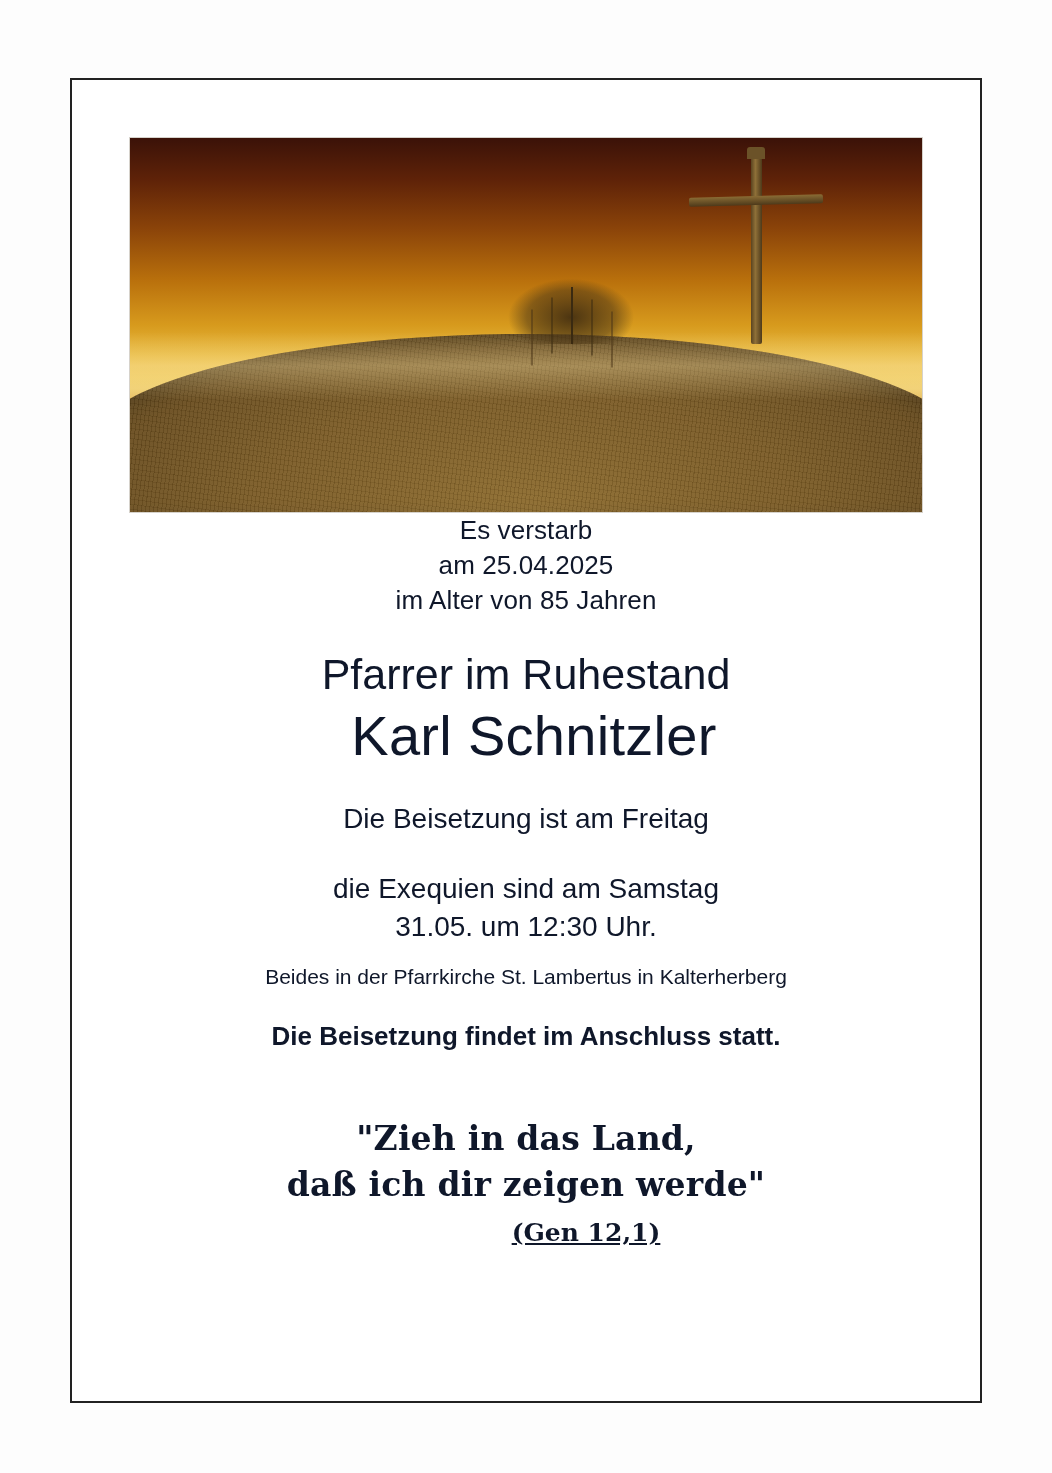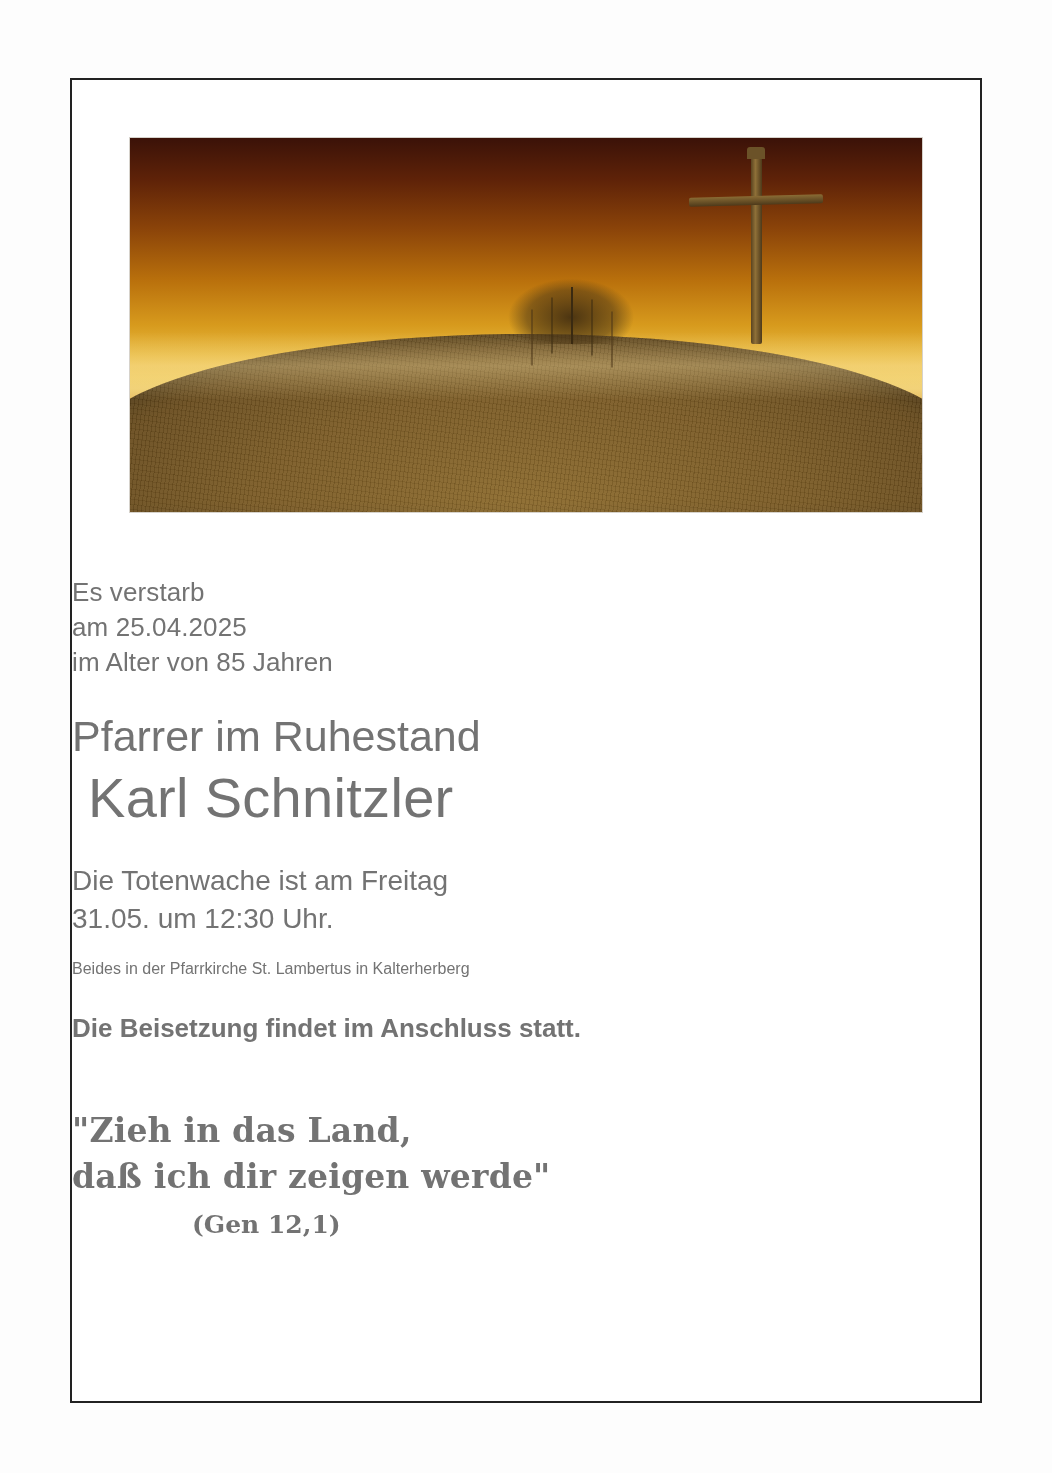--- a/index.html
+++ b/index.html
@@ -171,23 +171,22 @@
     left: 0; right: 0;
     top: 52%;
     height: 18%;
     background: linear-gradient(to bottom, rgba(255,225,150,0.0), rgba(255,232,170,0.35), rgba(255,225,150,0.0));
     pointer-events: none;
   }
 
   
   .text-block {
     width: 100%;
-    text-align: left;
-    margin-top: 62px;
-    color: #737373;
+    text-align: center;
+    color: #0f172a;
   }
 
   .line-small {
     font-size: 26px;
     line-height: 35px;
     letter-spacing: 0.1px;
   }
 
   .role {
     font-size: 43px;
@@ -209,21 +208,21 @@
     margin-top: 30px;
   }
 
   .service2 {
     font-size: 28px;
     line-height: 38px;
     margin-top: 32px;
   }
 
   .venue {
-    font-size: 16px;
+    font-size: 21px;
     line-height: 30px;
     margin-top: 16px;
   }
 
   .burial {
     font-size: 26px;
     line-height: 36px;
     margin-top: 26px;
     font-weight: bold;
   }
@@ -236,20 +235,21 @@
     margin-top: 62px;
     letter-spacing: 0.2px;
   }
   .verse-ref {
     font-family: "DejaVu Serif", serif;
     font-weight: bold;
     font-size: 25px;
     line-height: 34px;
     margin-top: 8px;
     padding-left: 120px;
+    text-decoration: underline;
   }
 </style>
 </head>
 <body>
 
 <div class="page">
   <div class="card-frame">
     <div class="card-inner">
 
       <div class="photo-wrap">
@@ -271,22 +271,23 @@
 
       <div class="text-block">
 
         <div class="line-small">Es verstarb</div>
         <div class="line-small">am 25.04.2025</div>
         <div class="line-small">im Alter von 85 Jahren</div>
 
         <div class="role">Pfarrer im Ruhestand</div>
         <div class="name">Karl Schnitzler</div>
 
-        <div class="service">Die Totenwache ist am Freitag</div>
-
+        <div class="service">Die Beisetzung ist am Freitag</div>
+
+        <div class="service2">die Exequien sind am Samstag</div>
         <div class="service2" style="margin-top:0">31.05. um 12:30 Uhr.</div>
 
         <div class="venue">Beides in der Pfarrkirche St. Lambertus in Kalterherberg</div>
 
         <div class="burial">Die Beisetzung findet im Anschluss statt.</div>
 
         <div class="verse">"Zieh in das Land,</div>
         <div class="verse" style="margin-top:0">daß ich dir zeigen werde"</div>
         <div class="verse-ref">(Gen 12,1)</div>
 

